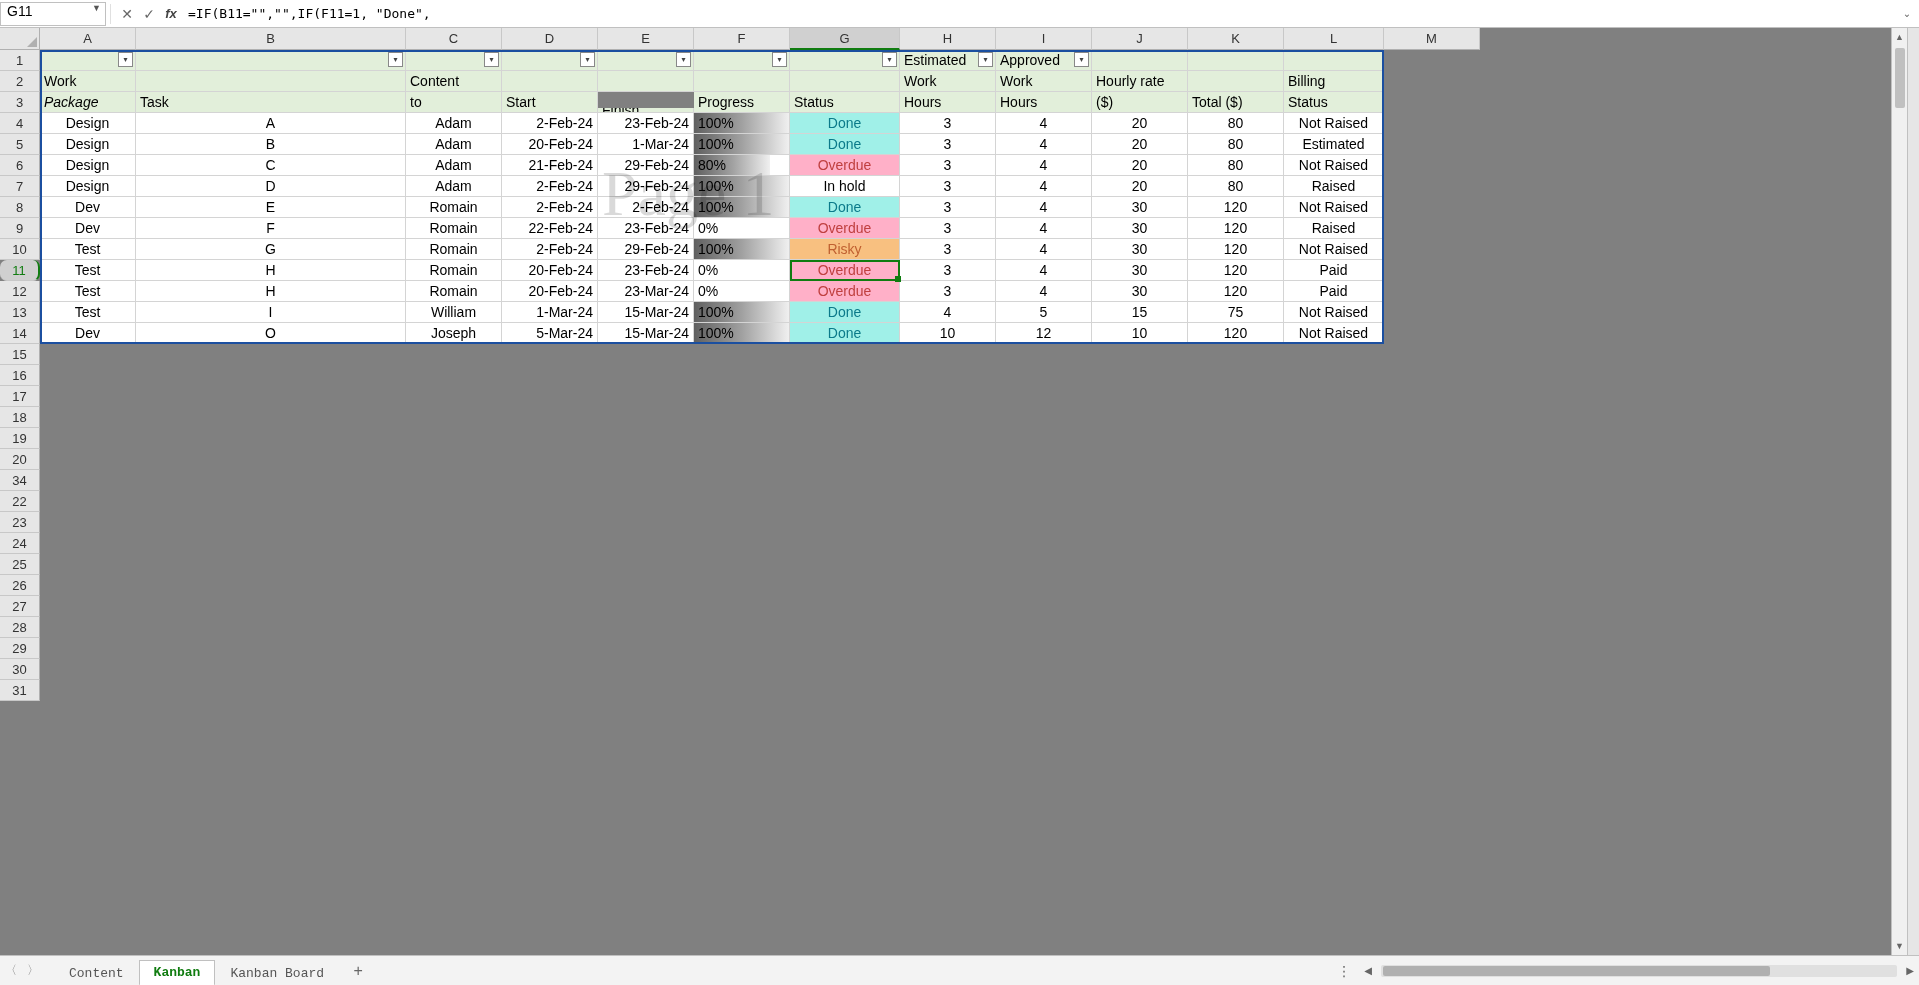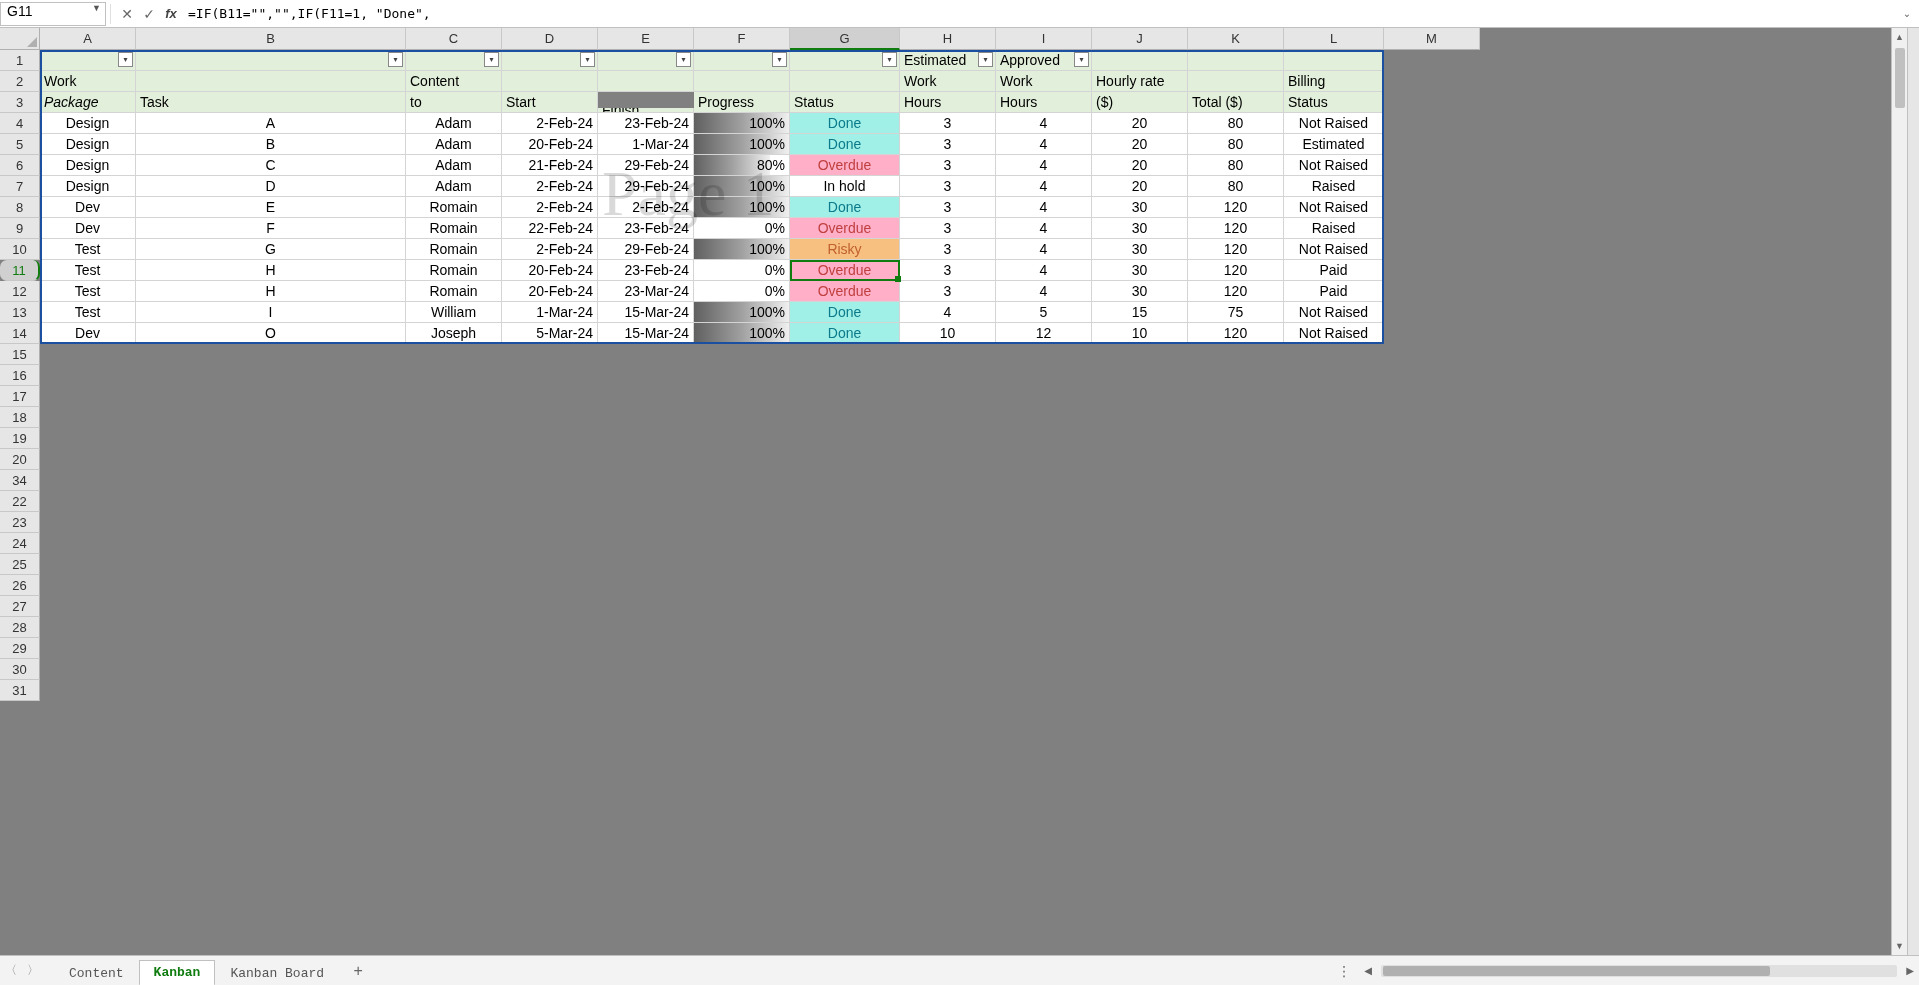--- a/index.html
+++ b/index.html
@@ -41,21 +41,21 @@
 .filter-btn { position: absolute; right: 2px; top: 2px; width: 15px; height: 15px; border: 1px solid #888; background: #fff; display: flex; align-items: center; justify-content: center; font-size: 8px; color: #444; cursor: pointer; }
 
 
 .st-done { background: #a0f0e8 !important; color: #0b7a8a; }
 .st-overdue { background: #ffb0c8 !important; color: #c04040; }
 .st-hold { background: #fff !important; color: #000; }
 .st-risky { background: #f8c080 !important; color: #c06030; }
 
 
 .pb { position: absolute; left:0; top:0; bottom:0; background: linear-gradient(to right, #606060, #a0a0a0, #f0f0f0); }
-.pb-txt { position: relative; z-index: 1; width:100%; text-align:right; }
+.pb-txt { position: relative; z-index: 1; width:100%; text-align:left; }
 
 
 .tbl-border { position: absolute; border: 2px solid #1b4fa0; pointer-events: none; z-index: 3; }
 
 
 .active-cell { position: absolute; border: 2px solid #107c10; pointer-events: none; z-index: 6; }
 .active-cell::after { content:""; position:absolute; right:-3px; bottom:-3px; width:6px; height:6px; background:#107c10; }
 
 
 .watermark { position: absolute; font-size: 64px; color: rgba(0,0,0,0.15); font-weight: normal; pointer-events: none; z-index: 2; font-family: Liberation Serif, serif; }

